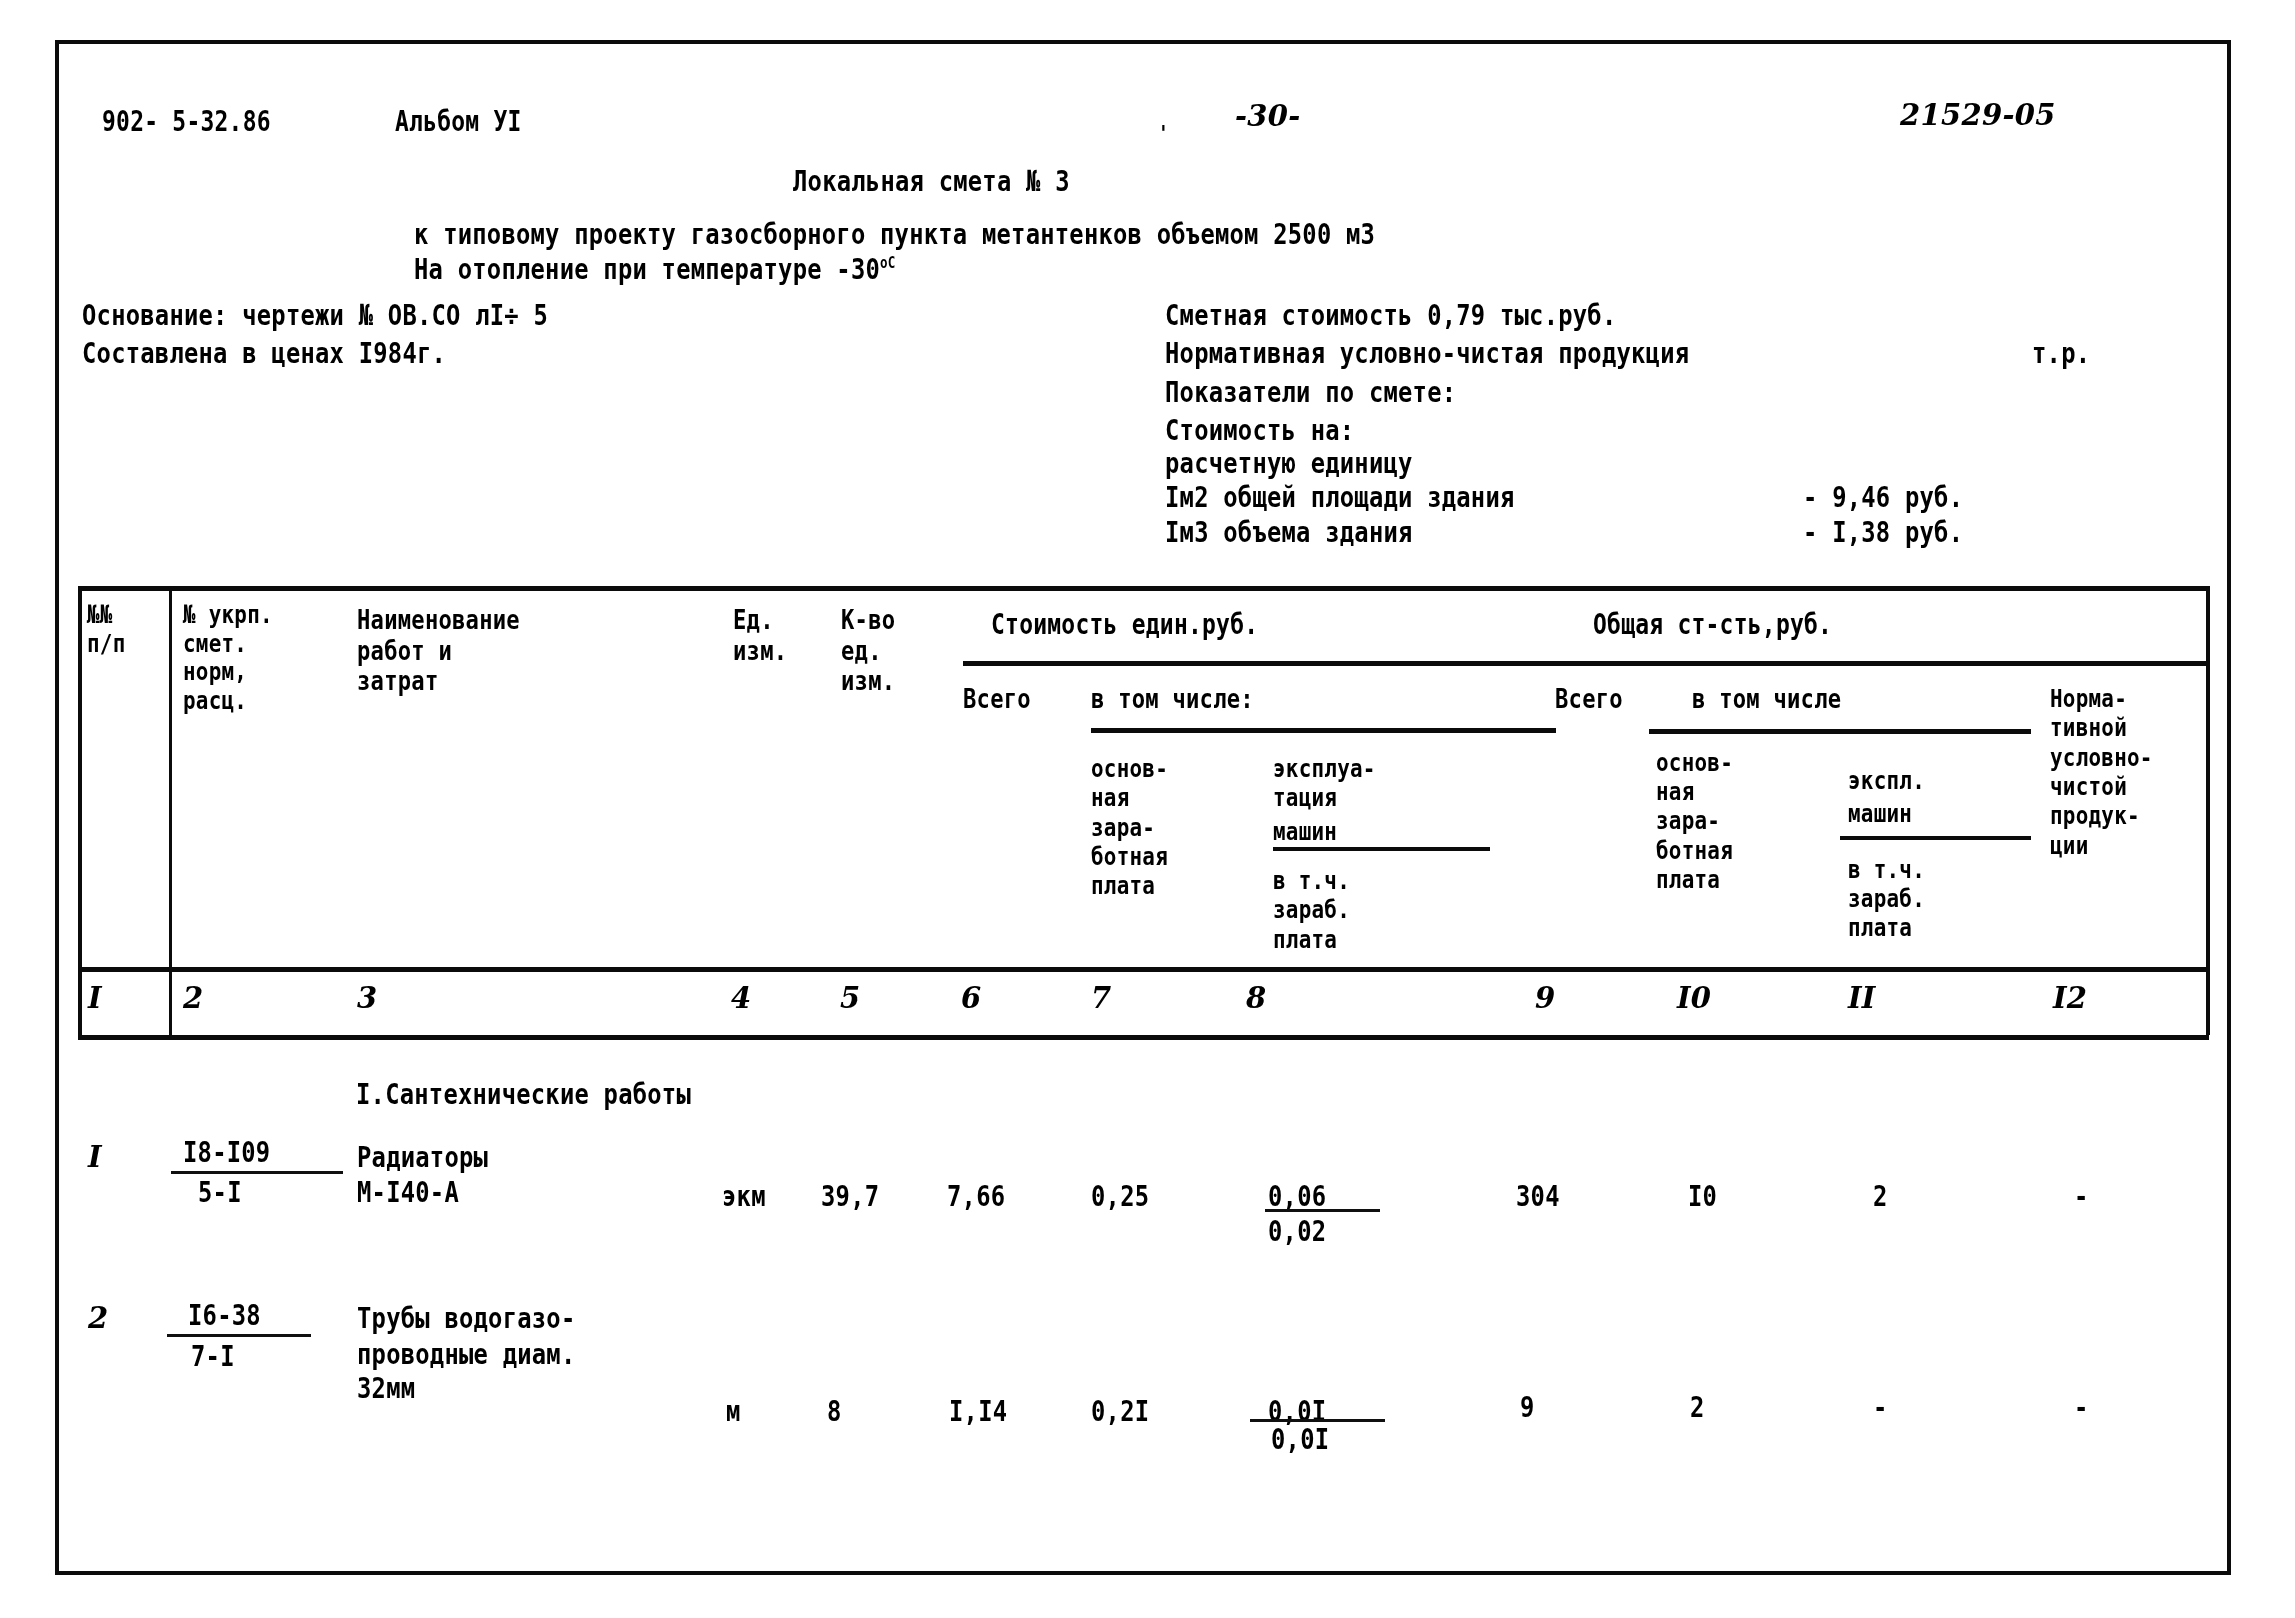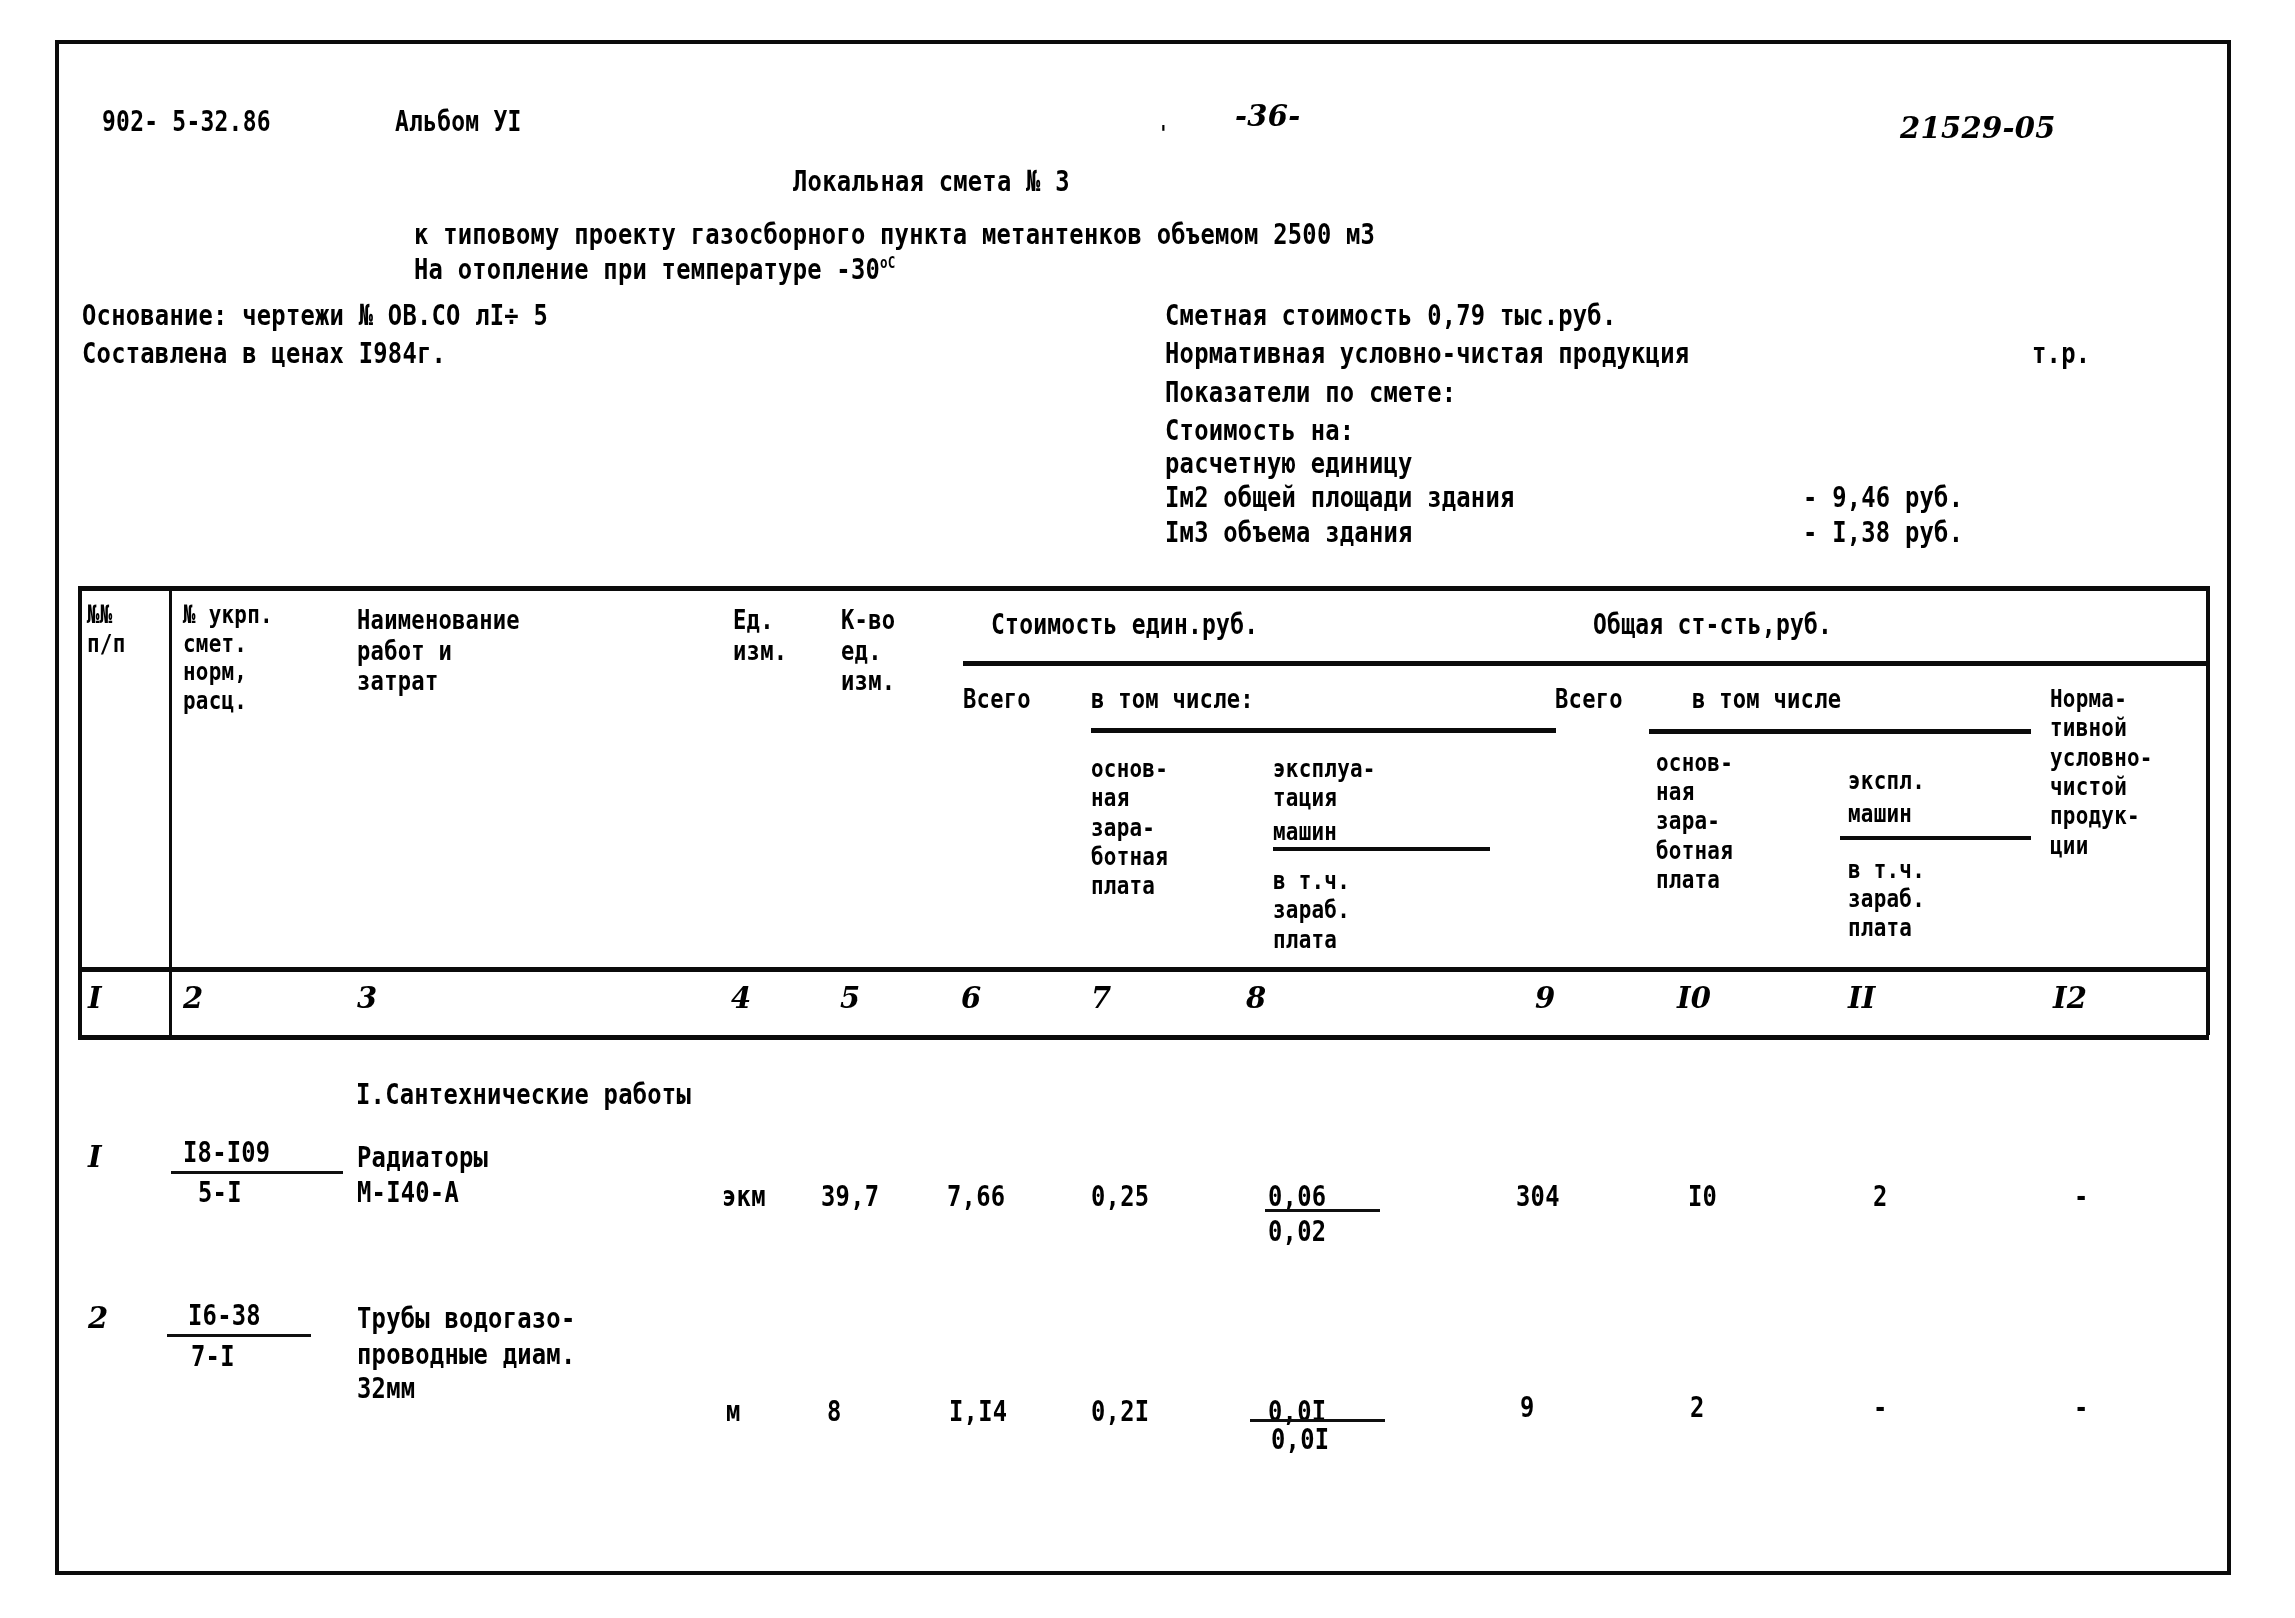--- a/index.html
+++ b/index.html
@@ -64,22 +64,22 @@
   }
 </style>
 </head>
 <body>
 
 <div id="page">
   <div id="frame"></div>
 
   <div class="t mono s44" style="left:102px; top:105px;">902- 5-32.86</div>
   <div class="t mono s44" style="left:395px; top:105px;">Альбом УI</div>
-  <div class="t hand s46" style="left:1235px; top:99px;">-36-</div>
-  <div class="t hand s46" style="left:1900px; top:111px;">21529-05</div>
+  <div class="t hand s46" style="left:1235px; top:99px;">-30-</div>
+  <div class="t hand s46" style="left:1900px; top:98px;">21529-05</div>
   <div class="t mono s34" style="left:1158px; top:121px;">'</div>
 
   <div class="t mono s46" style="left:793px; top:164px;">Локальная смета № 3</div>
   <div class="t mono s46" style="left:414px; top:217px;">к типовому проекту газосборного пункта метантенков объемом 2500 м3</div>
   <div class="t mono s46" style="left:414px; top:252px;"><span>На отопление при температуре -30</span><span class="sup">оС</span></div>
 
   <div class="t mono s46" style="left:82px; top:298px;">Основание: чертежи № ОВ.СО лI÷ 5</div>
   <div class="t mono s46" style="left:82px; top:336px;">Составлена в ценах I984г.</div>
 
   <div class="t mono s46" style="left:1165px; top:298px;">Сметная стоимость 0,79 тыс.руб.</div>

